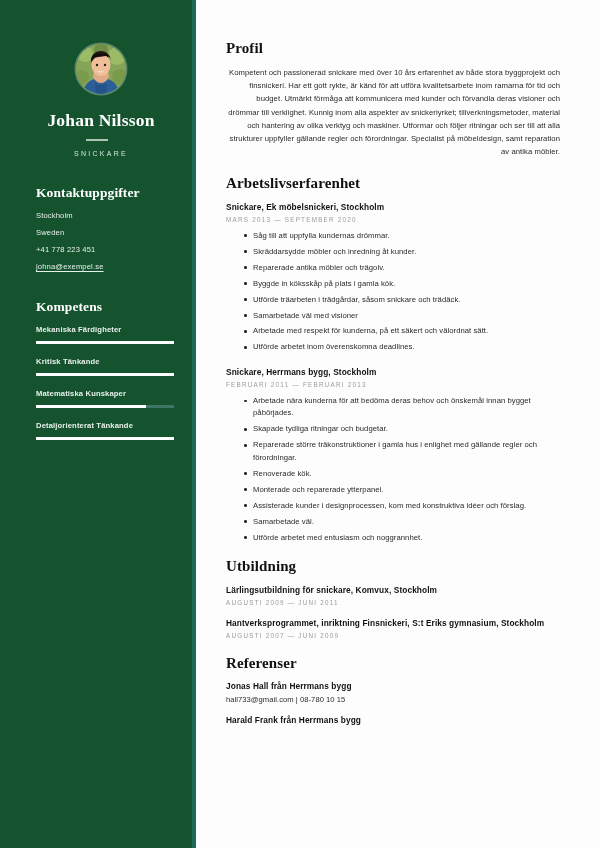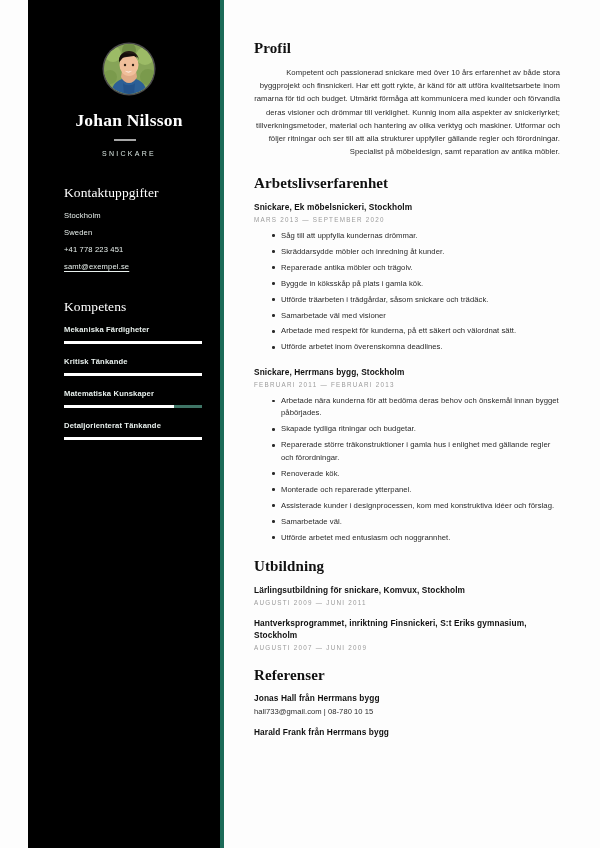--- a/index.html
+++ b/index.html
@@ -15,25 +15,24 @@
     height: 848px;
     display: flex;
     background: #fdfdfd;
     overflow: hidden;
   }
 
   
   .sidebar {
     width: 196px;
     flex: 0 0 196px;
-    background: #000000;
+    background: #14532d;
     color: #ffffff;
     padding: 0 0 14px 0;
     position: relative;
-    margin-left: 28px;
   }
   .sidebar-edge {
     position: absolute;
     top: 0; right: 0;
     width: 4px; height: 100%;
     background: #1c6b58;
   }
   .sidebar-inner {
     padding: 44px 22px 0 36px;
   }
@@ -77,21 +76,21 @@
     font-size: 7px;
     letter-spacing: 2.3px;
     color: #d8e5e0;
     margin-left: -8px;
     margin-bottom: 28px;
     text-transform: uppercase;
   }
 
   .side-heading {
     font-family: "Liberation Serif", serif;
-    font-weight: normal;
+    font-weight: bold;
     font-size: 13.5px;
     color: #ffffff;
     margin-bottom: 10px;
     letter-spacing: .1px;
   }
   .contact-list { margin-bottom: 26px; }
   .contact-item {
     font-size: 7.6px;
     line-height: 1.42;
     color: #e8f0ed;
@@ -241,21 +240,21 @@
 
       <div class="full-name">Johan Nilsson</div>
       <div class="name-rule"></div>
       <div class="job-title">SNICKARE</div>
 
       <div class="side-heading">Kontaktuppgifter</div>
       <div class="contact-list">
         <div class="contact-item">Stockholm</div>
         <div class="contact-item">Sweden</div>
         <div class="contact-item">+41 778 223 451</div>
-        <div class="contact-item link">samt@exempel.se</div>
+        <div class="contact-item link">johna@exempel.se</div>
       </div>
 
       <div class="side-heading">Kompetens</div>
       <div class="skills">
 
         <div class="skill">
           <div class="skill-label">Mekaniska Färdigheter</div>
           <div class="skill-track">
             <div class="skill-fill" style="width: 100%;"></div>
           </div>

